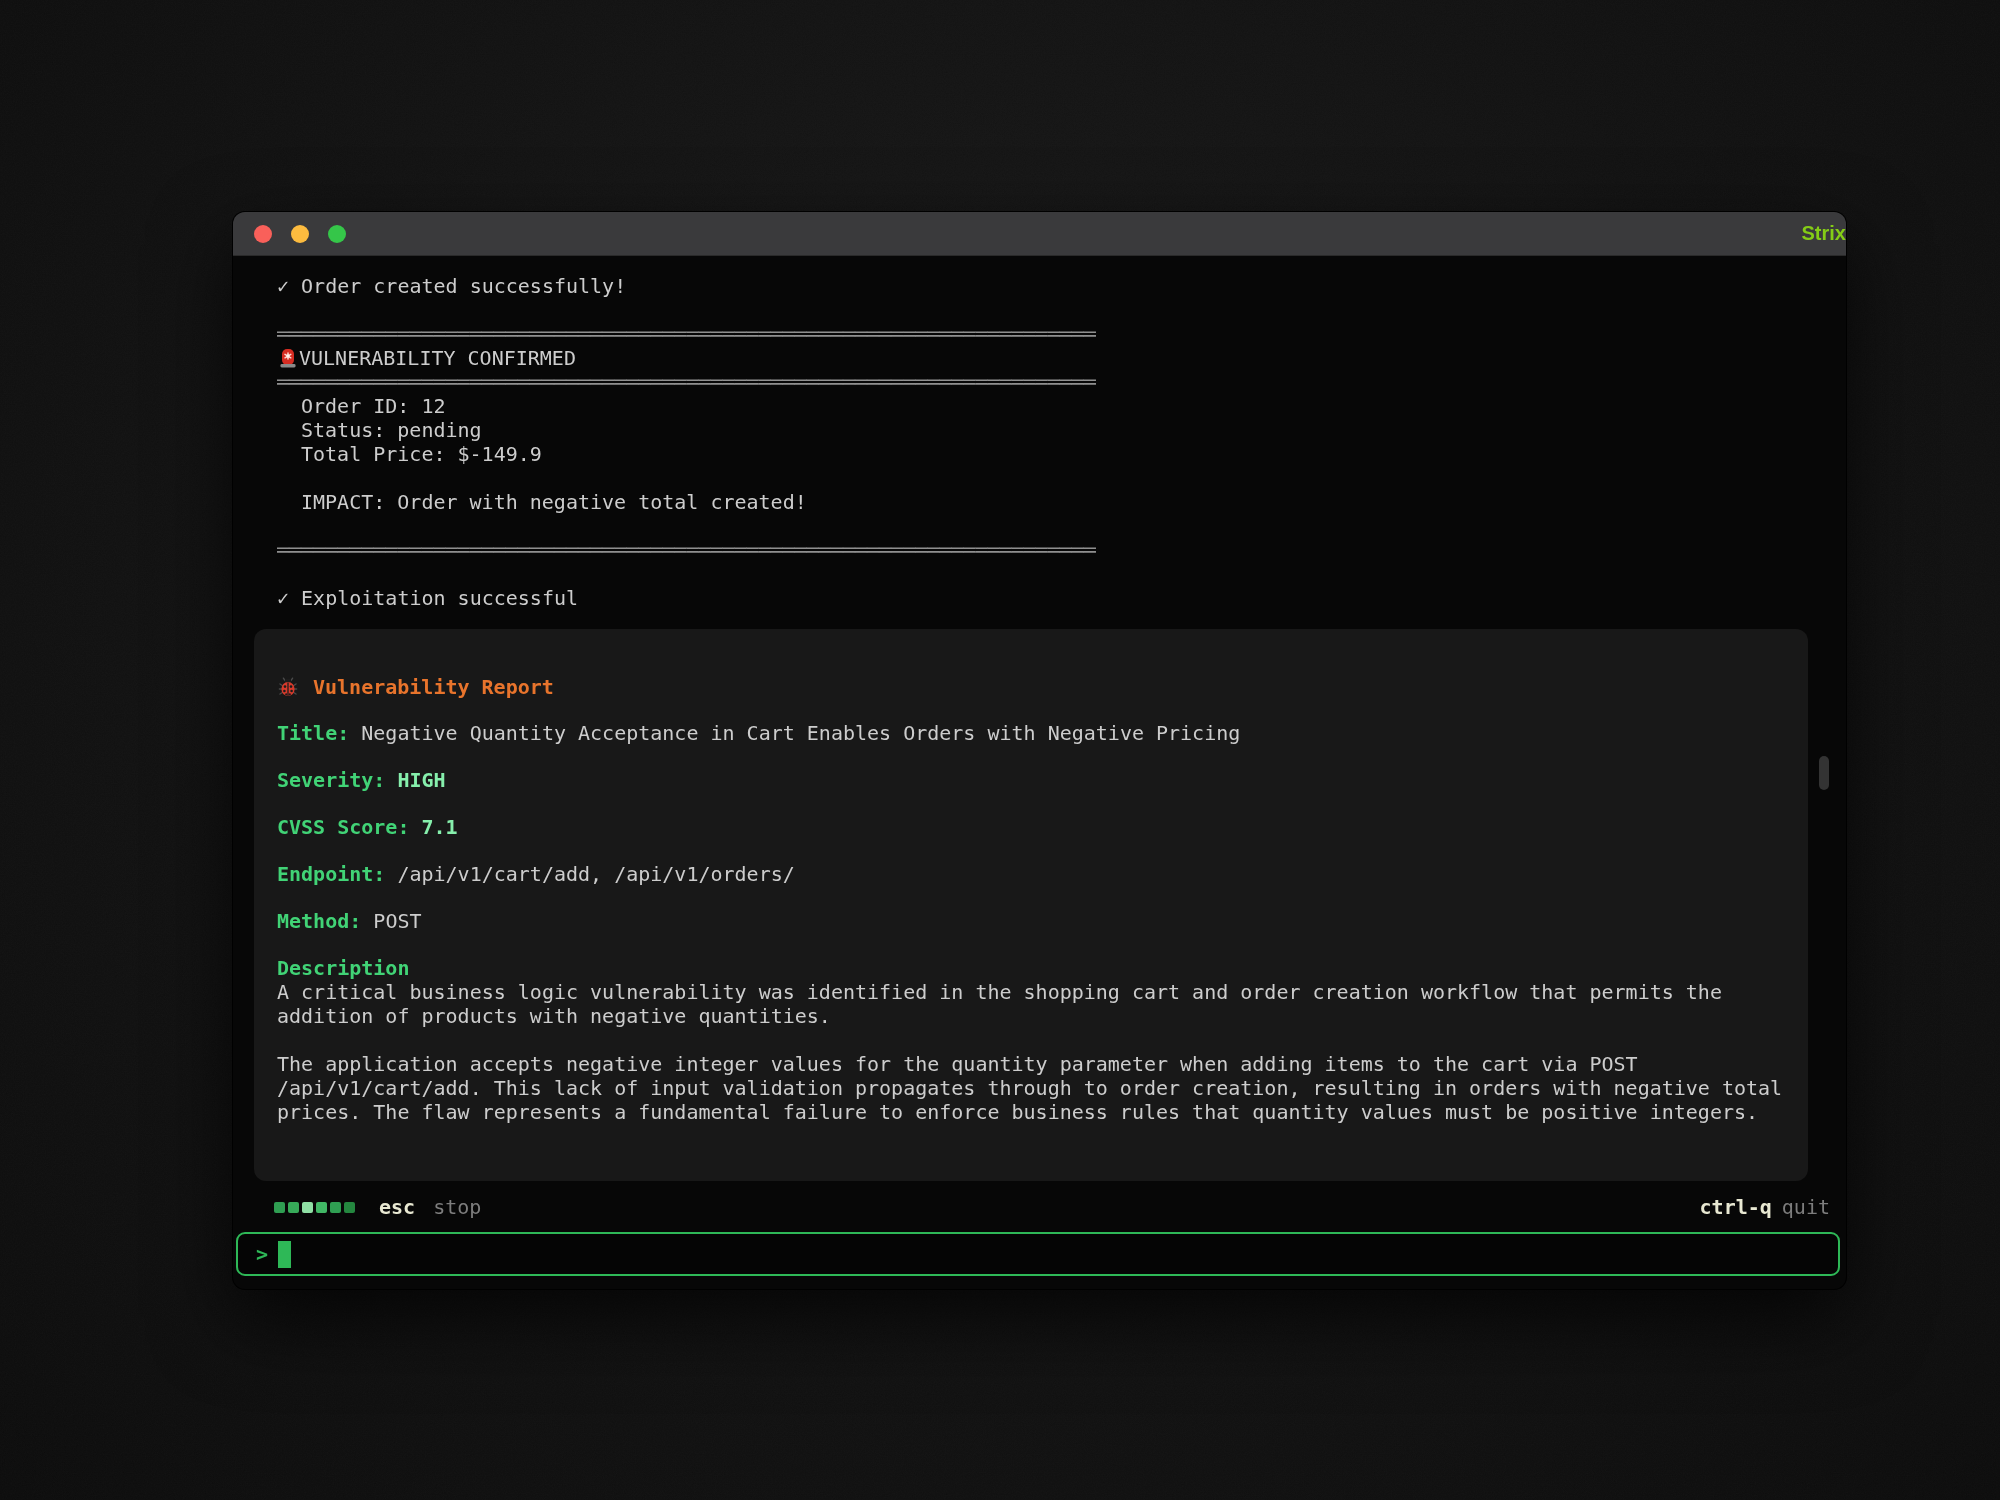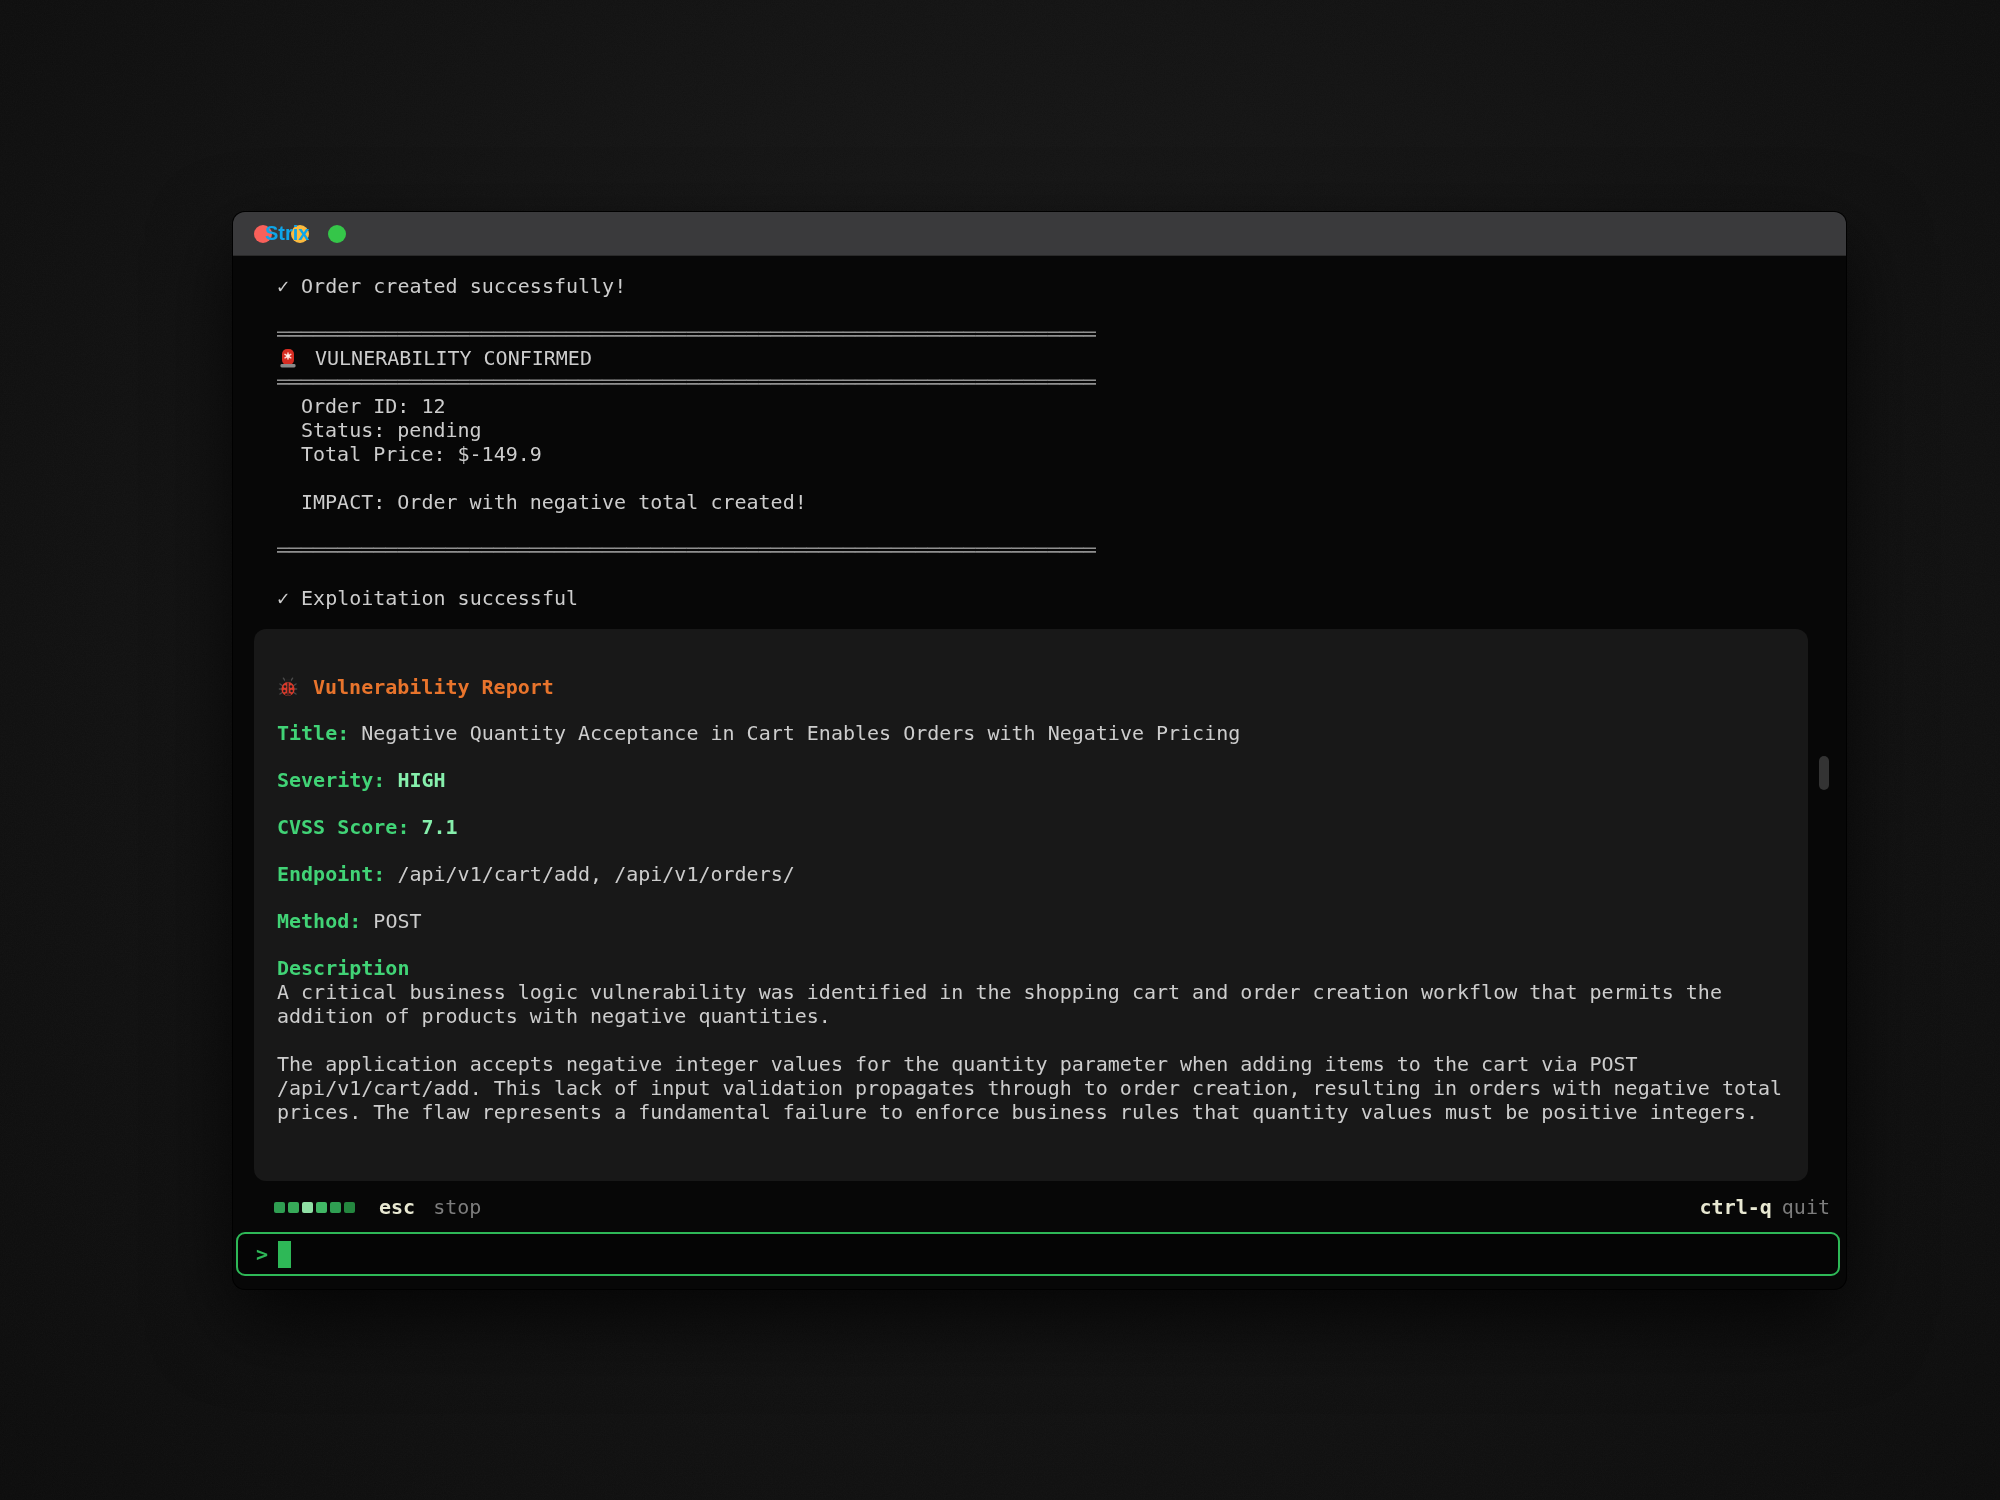--- a/index.html
+++ b/index.html
@@ -11,31 +11,31 @@
   .window{position:absolute;left:233px;top:212px;width:1613px;height:1077px;
           border-radius:12px;overflow:hidden;background:#070707;
           box-shadow:0 30px 80px rgba(0,0,0,.75), 0 0 0 1px #000;}
   .titlebar{height:43px;background:#3a3a3c;display:flex;align-items:center;position:relative;
             border-bottom:1px solid #2a2a2a;}
   .lights{display:flex;gap:19px;margin-left:21px;}
   .light{width:18px;height:18px;border-radius:50%;}
   .light.red{background:#f9605a;}
   .light.yellow{background:#fcbb3f;}
   .light.green{background:#35c649;}
-  .title{position:absolute;left:0;right:0;text-align:left;
-         font:bold 20px "Liberation Sans", sans-serif;color:#0ea5e9;padding-left:32px;}
+  .title{position:absolute;left:0;right:0;text-align:right;
+         font:bold 20px "Liberation Sans", sans-serif;color:#84cc16;padding-left:32px;}
 
   
   .term{font:20px "DejaVu Sans Mono", monospace;color:#cdcdcd;
         padding:18px 0 0 44px;line-height:24px;}
   .tline{white-space:pre;}
   .blank{height:24px;}
   .sep{color:#8f8f8f;white-space:pre;overflow:hidden;letter-spacing:0;}
   .indent{padding-left:24px;}
-  .iconline{display:flex;align-items:center;gap:16px;}
+  .iconline{display:flex;align-items:center;}
 
   
   .panel{position:relative;margin:19px 45px 0 21px;width:1554px;height:552px;
          background:#181818;border-radius:12px;box-sizing:border-box;
          padding:46px 24px 10px 23px;overflow:hidden;
          font:20px "DejaVu Sans Mono", monospace;line-height:24px;color:#cdcdcd;}
   .rep-header{display:flex;align-items:center;gap:14px;margin-bottom:22px;
               font-weight:bold;color:#e8742c;}
   .field{margin-bottom:23px;white-space:pre;}
   .lbl{color:#41d376;font-weight:bold;}

